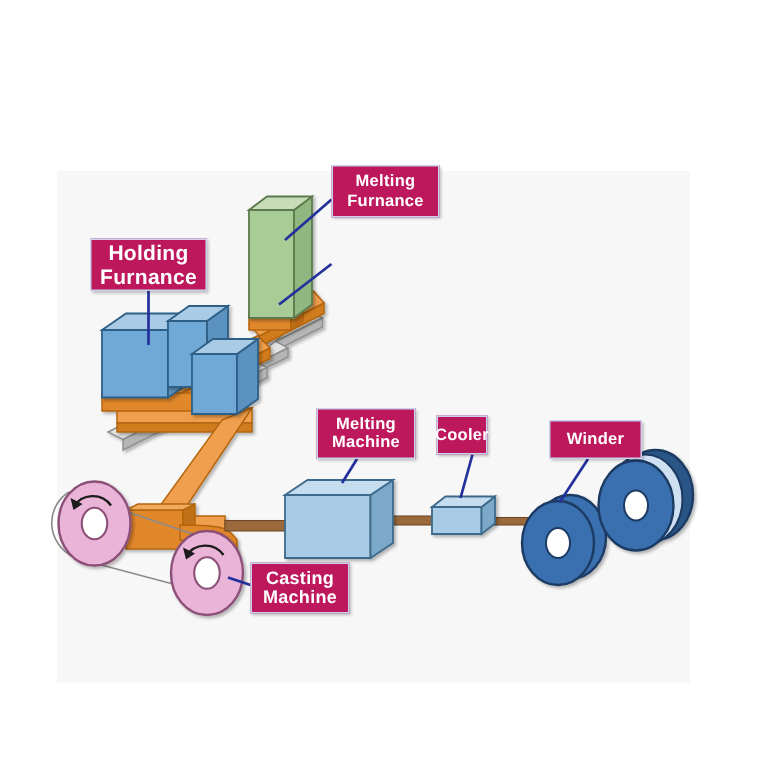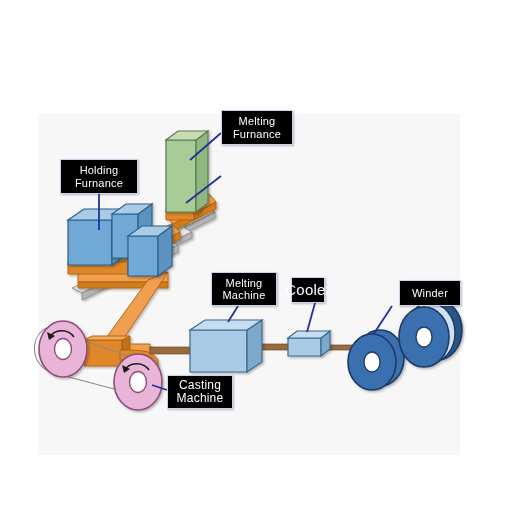--- a/index.html
+++ b/index.html
@@ -9,24 +9,24 @@
     overflow:hidden;position:relative;
   }
   #stage{position:absolute;left:0;top:0;width:520px;height:520px;}
   #canvas{
     position:absolute;left:38px;top:114px;width:422px;height:341px;
     background:#f7f7f7;
   }
   svg{position:absolute;left:0;top:0;width:520px;height:520px;}
   .lbl-box{
     position:absolute;
-    background:#000000;
+    background:#be185d;
     border:1px solid #c9d2ee;
     color:#ffffff;
-    font-weight:normal;
+    font-weight:bold;
     display:flex;align-items:center;justify-content:center;
     text-align:center;
     line-height:1.12;
     letter-spacing:0.2px;
     box-sizing:border-box;
     box-shadow:1px 1px 2px rgba(0,0,0,.25);
   }
 </style>
 </head>
 <body>
@@ -170,39 +170,39 @@
   </svg>
 
   <div class="lbl-box" style="left:221px;top:110px;width:72px;height:35px;font-size:11px;">
     <span>
       <span>Melting</span><br>
       <span>Furnance</span>
     </span>
   </div>
 
 
-  <div class="lbl-box" style="left:60px;top:159px;width:78px;height:35px;font-size:11px;">
+  <div class="lbl-box" style="left:60px;top:159px;width:78px;height:35px;font-size:14px;">
     <span>
       <span>Holding</span><br>
       <span>Furnance</span>
     </span>
   </div>
 
   <div class="lbl-box" style="left:211px;top:272px;width:66px;height:34px;font-size:11px;">
     <span>
       <span>Melting</span><br>
       <span>Machine</span>
     </span>
   </div>
 
-  <div class="lbl-box" style="left:291px;top:277px;width:34px;height:26px;font-size:15px;">
+  <div class="lbl-box" style="left:291px;top:277px;width:34px;height:26px;font-size:11px;">
     <span>Cooler</span>
   </div>
 
-  <div class="lbl-box" style="left:366px;top:280px;width:62px;height:26px;font-size:11px;margin-left:33px;">
+  <div class="lbl-box" style="left:366px;top:280px;width:62px;height:26px;font-size:11px;">
     <span>Winder</span>
   </div>
 
   <div class="lbl-box" style="left:167px;top:375px;width:66px;height:34px;font-size:12px;">
     <span>
       <span>Casting</span><br>
       <span>Machine</span>
     </span>
   </div>
 

